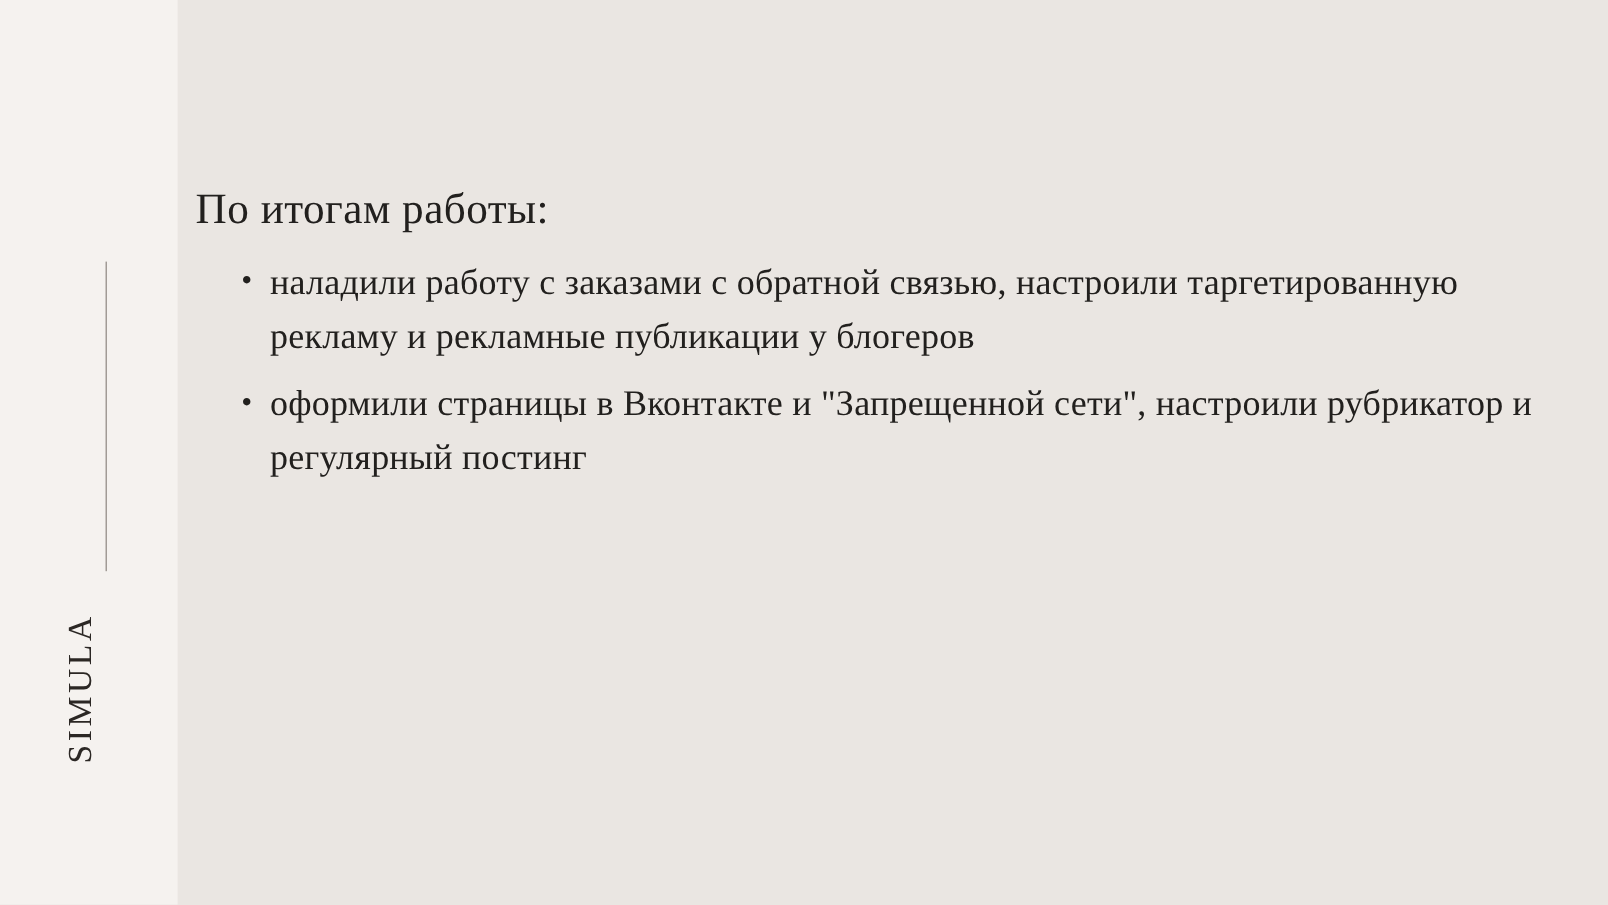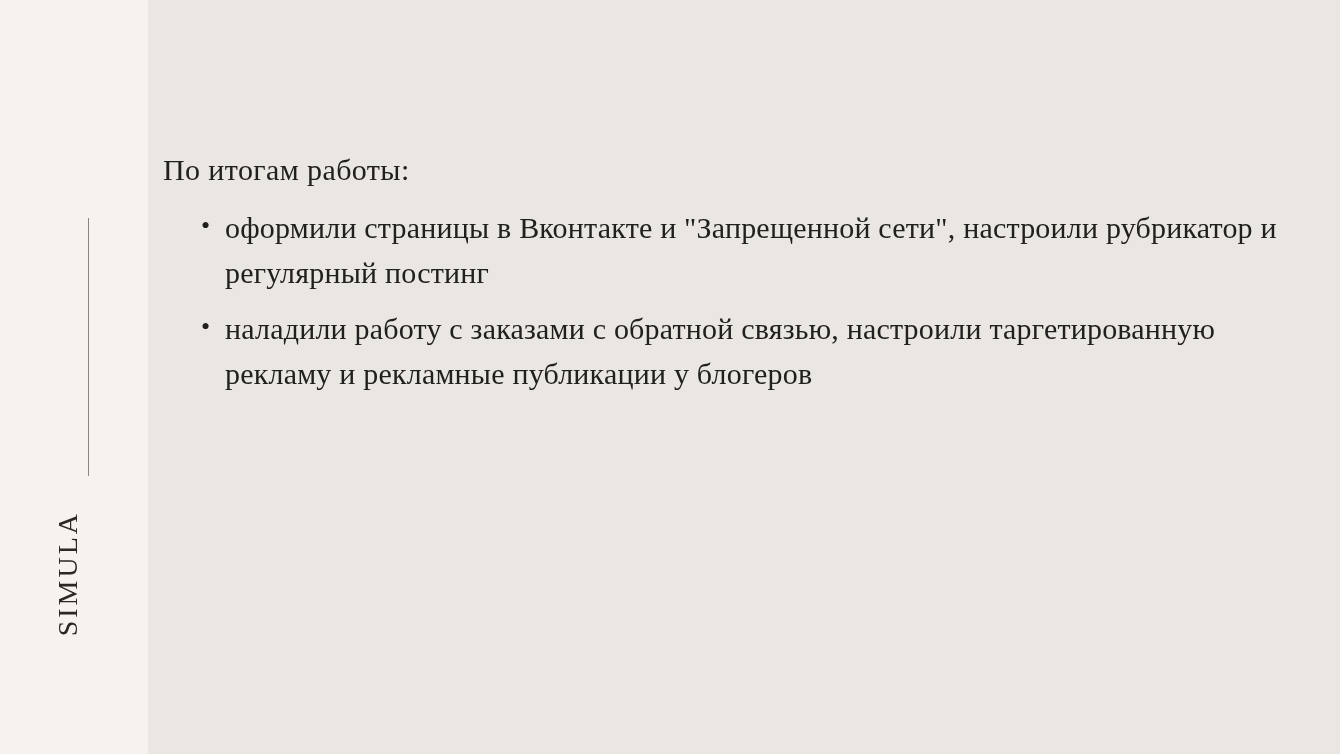--- a/index.html
+++ b/index.html
@@ -48,21 +48,21 @@
     height: 258px;
     background: #8d8680;
   }
   .content {
     position: absolute;
     left: 163px;
     top: 150px;
     width: 1120px;
   }
   .intro {
-    font-size: 30px;
+    font-size: 36px;
     color: #22201e;
     letter-spacing: 0.4px;
     margin: 0 0 14px 0;
     line-height: 1.35;
   }
   ul.bullets {
     list-style: none;
     margin: 0;
     padding: 0 0 0 34px;
   }
@@ -91,18 +91,18 @@
 
 <div class="slide">
 
   <div class="left-band"></div>
   <div class="brand-rule"></div>
   <div class="brand">SIMULA</div>
 
   <div class="content">
     <p class="intro">По итогам работы:</p>
     <ul class="bullets">
+      <li>наладили работу с заказами с обратной связью, настроили таргетированную рекламу и рекламные публикации у блогеров</li>
       <li>оформили страницы в Вконтакте и "Запрещенной сети", настроили рубрикатор и регулярный постинг</li>
-      <li>наладили работу с заказами с обратной связью, настроили таргетированную рекламу и рекламные публикации у блогеров</li>
     </ul>
   </div>
 
 </div>
 
 </body></html>

